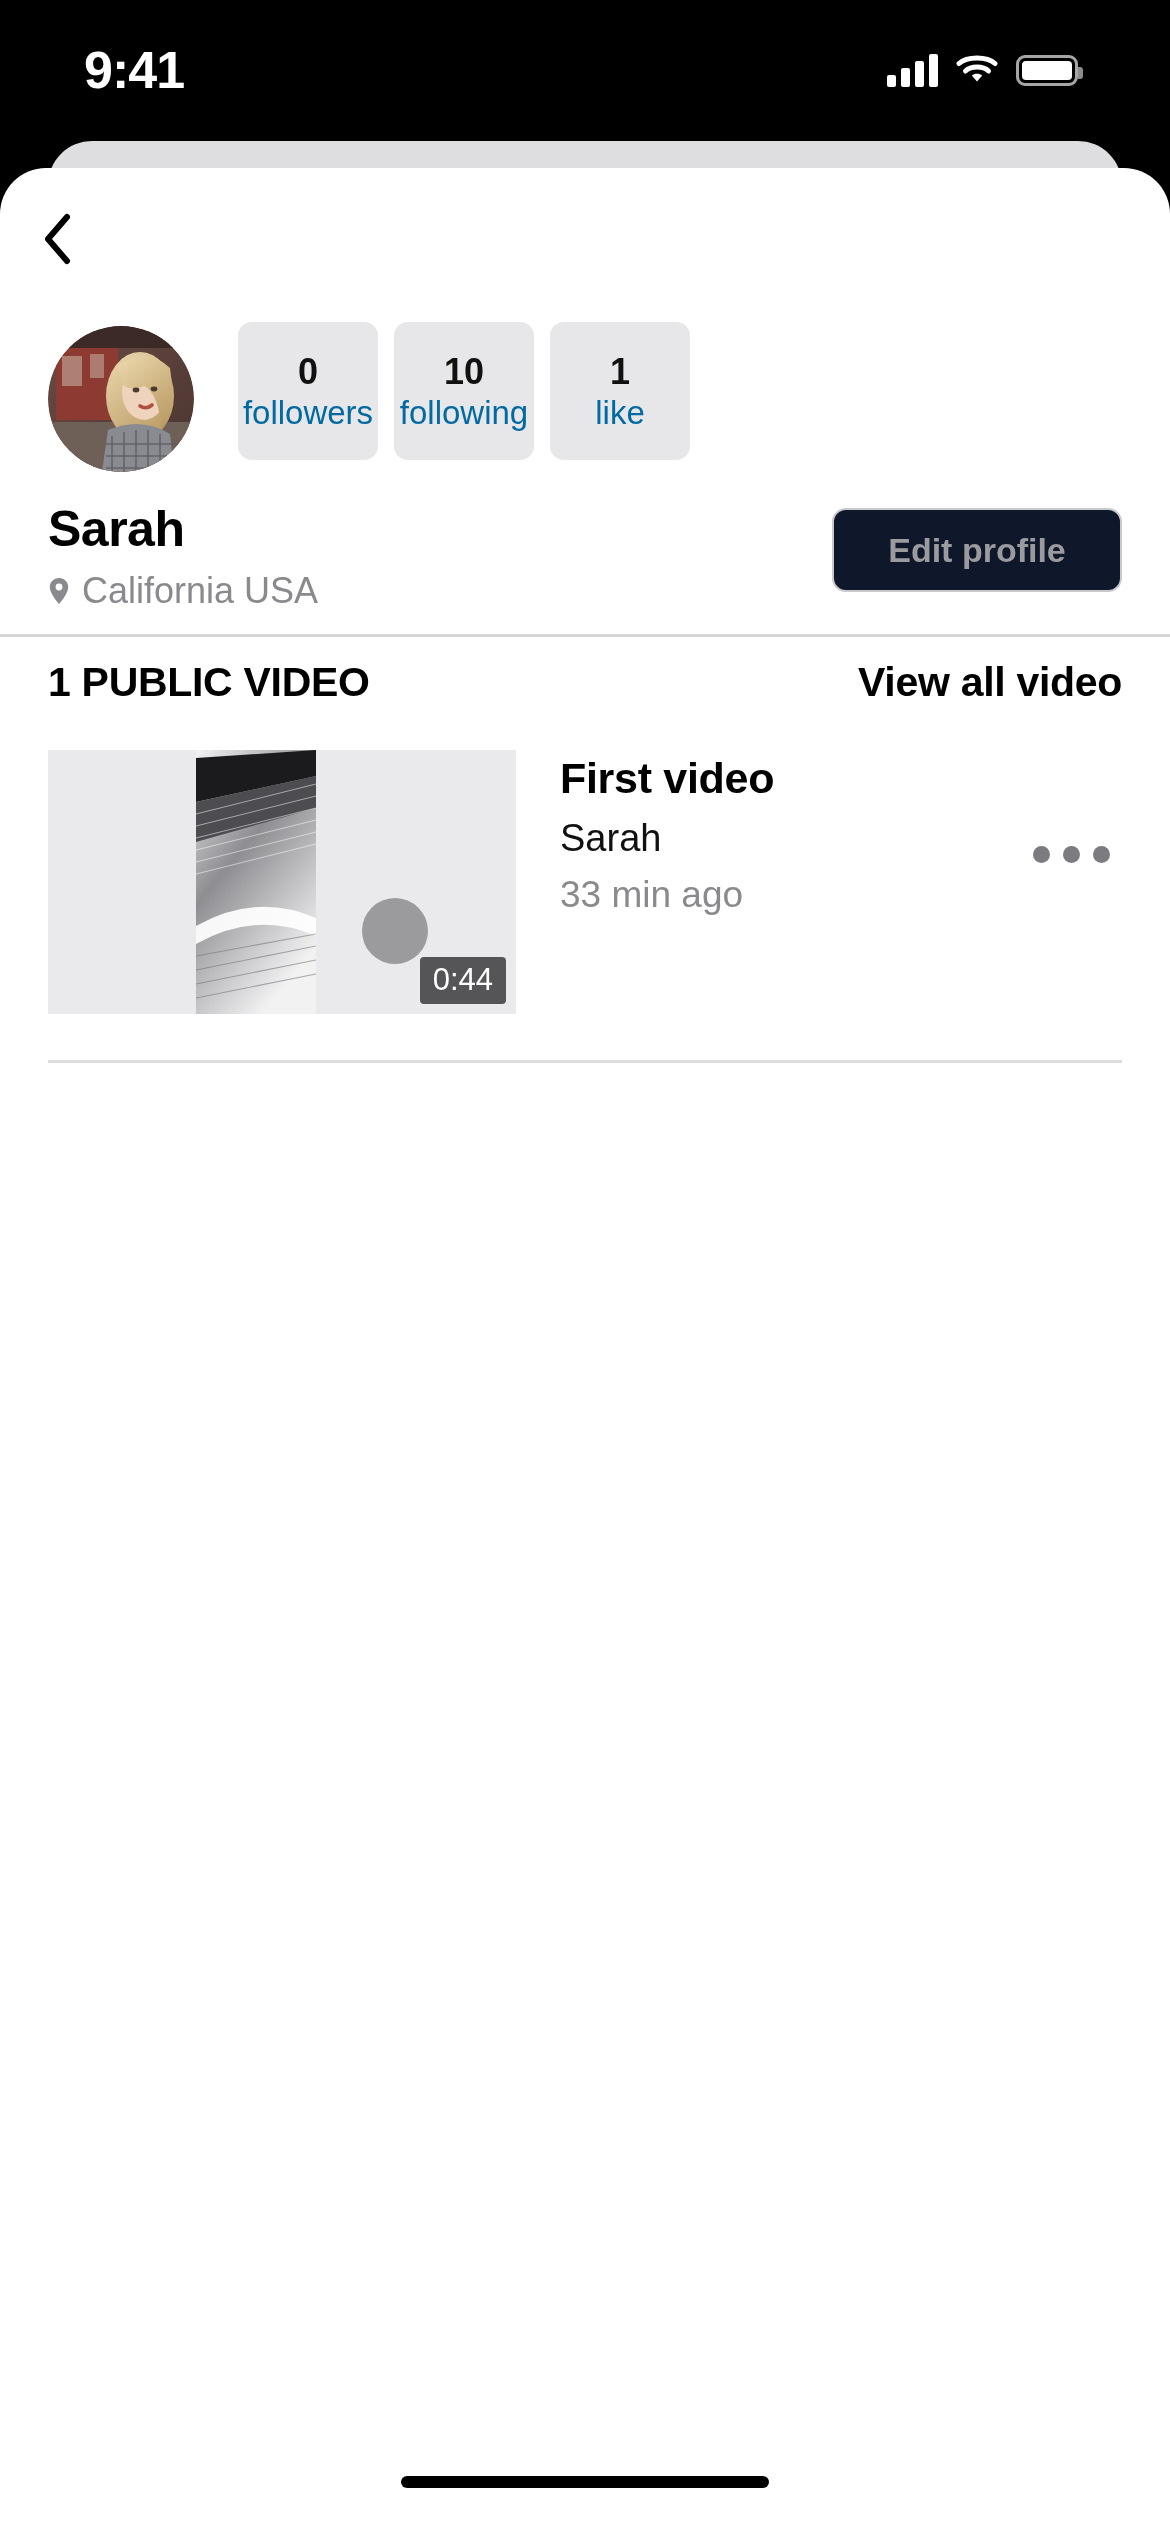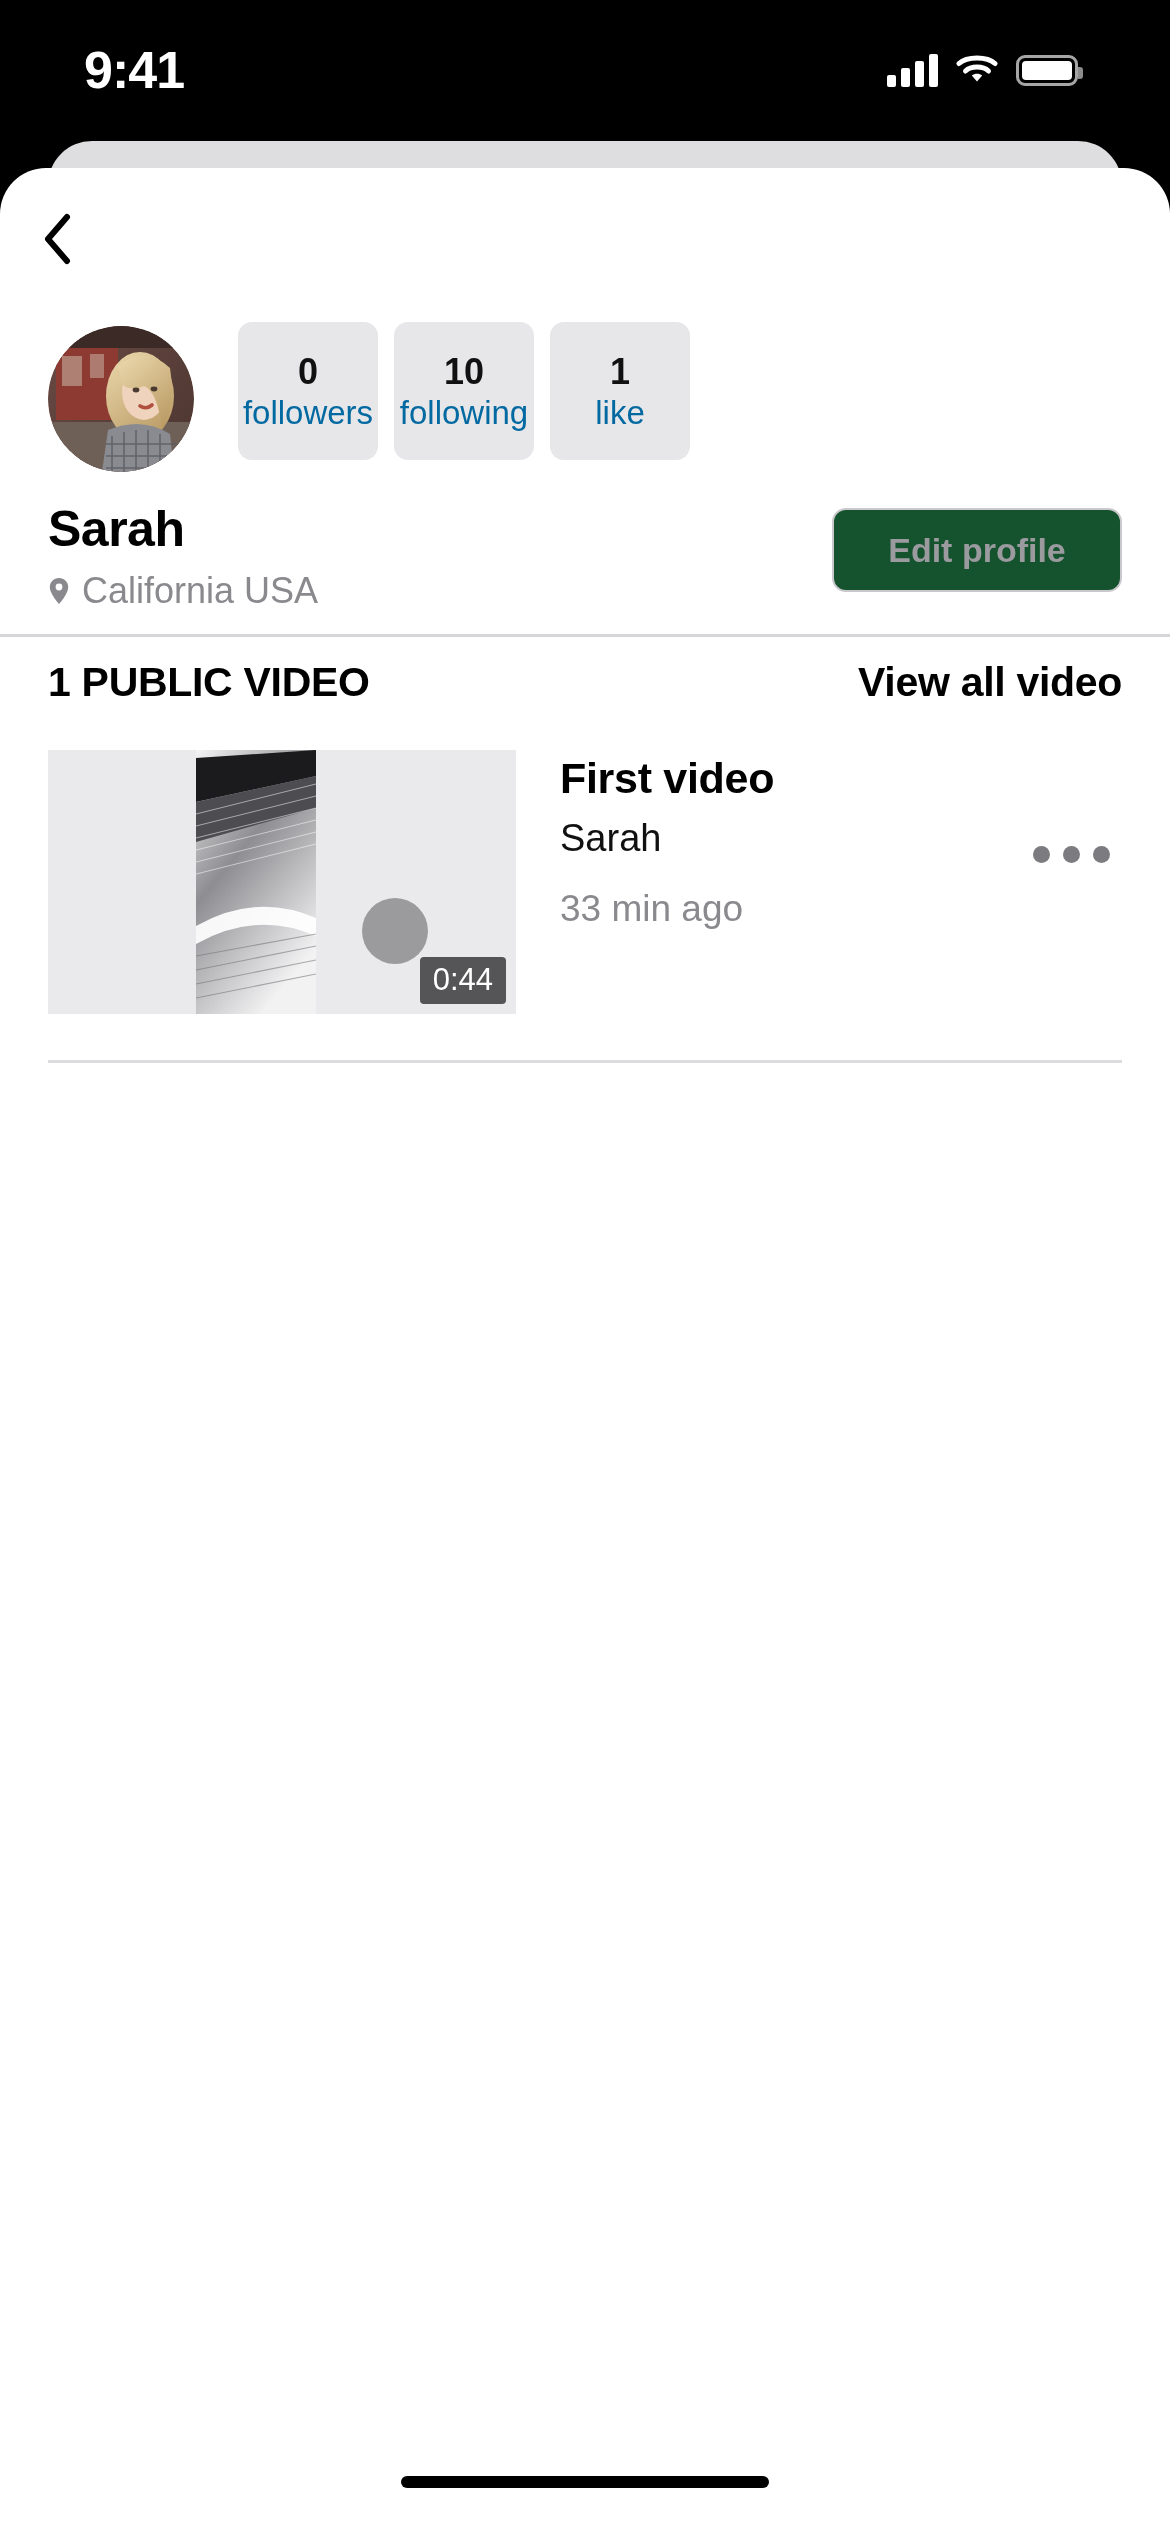--- a/index.html
+++ b/index.html
@@ -103,21 +103,21 @@
     display:flex; align-items:center; gap:12px; margin-top:12px;
   }
   .pin{ width:22px; height:28px; flex:none; }
   .loc-txt{ font-size:36px; color:#8a8a8e; }
   .bio{
     padding:0 48px; margin-top:24px;
     font-size:36px; color:#111;
   }
   .edit-btn{
     width:290px; height:84px; border:2px solid #c9c9cd; border-radius:14px;
-    background:#14532d; color:#9a9a9f; font-size:34px; font-weight:700;
+    background:#0f172a; color:#9a9a9f; font-size:34px; font-weight:700;
     font-family:"Liberation Sans", sans-serif;
     display:flex; align-items:center; justify-content:center;
     margin-top:8px;
   }
 
   .divider{
     height:3px; background:#d6d6d8; margin-top:22px; width:100%;
   }
 
   
@@ -143,21 +143,21 @@
   }
   .dur{
     position:absolute; right:10px; bottom:10px;
     background:rgba(60,60,62,.86); color:#fff;
     font-size:31px; padding:5px 13px; border-radius:4px;
     line-height:1.18;
   }
   .vid-meta{ margin-left:44px; flex:1; padding-top:4px; }
   .vid-title{ font-size:43px; font-weight:700; color:#000; letter-spacing:-0.3px; }
   .vid-author{ font-size:38px; color:#111; margin-top:14px; }
-  .vid-time{ font-size:37px; color:#8a8a8e; margin-top:28px; }
+  .vid-time{ font-size:37px; color:#8a8a8e; margin-top:14px; }
   .more{
     display:flex; gap:13px; align-items:center;
     margin-top:84px; margin-left:10px; padding:12px;
   }
   .more i{ width:17px; height:17px; border-radius:50%; background:#7c7c80; display:block; }
 
   .row-divider{
     height:3px; background:#dcdcde; margin:46px 48px 0 48px;
   }
 

